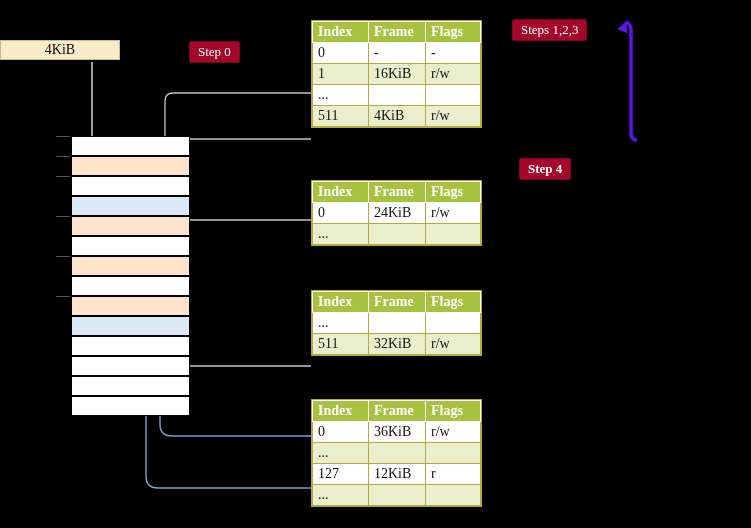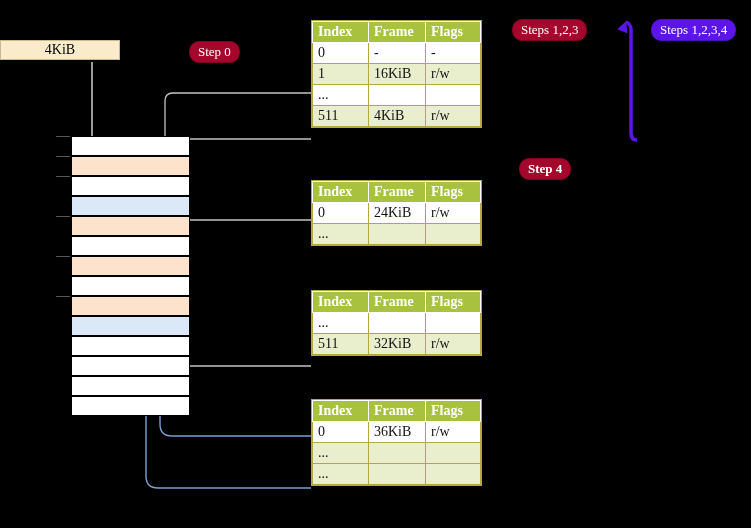--- a/index.html
+++ b/index.html
@@ -10,21 +10,21 @@
   
   svg.wires{position:absolute;left:0;top:0;width:751px;height:528px;overflow:visible;}
 
   
   .sizebox{position:absolute;background:#faeccb;border:1px solid #c9b98e;
            color:#000;font-size:14px;display:flex;align-items:center;
            justify-content:center;box-sizing:border-box;}
 
   
   .badge{position:absolute;color:#fff;font-size:13px;padding:2px 8px;
-         border-radius:10px;white-space:nowrap;box-sizing:border-box;
+         border-radius:2px;white-space:nowrap;box-sizing:border-box;
          line-height:16px;}
   .badge.red{background:#a4062c;border:1px solid #7e0421;}
   .badge.blue{background:#5b15e8;border:1px solid #4a0fc0;}
 
   
   .grid{position:absolute;left:71px;top:136px;width:119px;height:280px;
         box-sizing:border-box;}
   .grow{position:absolute;left:0;width:119px;height:20px;
         border:1px solid #000;box-sizing:border-box;background:#fff;}
   .grow.orange{background:#fde3cb;}
@@ -82,21 +82,20 @@
 
     <path d="M637,140 Q631,140 631,133 L631,30 Q631,24 626,22" stroke="#5b15e8" stroke-width="3.5" fill="none" marker-end="url(#apurple)"></path>
   </svg>
 
   <div class="sizebox" style="left:0px;top:40px;width:120px;height:20px;">4KiB</div>
 
   <div class="badge red" style="left:189px;top:41px;text-align:center;">Step 0</div>
 
   <div class="badge red" style="left:512px;top:19px;">Steps 1,2,3</div>
 
-  <div class="badge blue" style="left:651px;top:19px;">Steps 1,2,3,4</div>
 
   <div class="badge red" style="left:519px;top:158px;font-weight:bold;">Step 4</div>
 
   <div class="grid">
     <div class="grow" style="top:0px;"></div>
     <div class="grow orange" style="top:20px;"></div>
     <div class="grow" style="top:40px;"></div>
     <div class="grow bluefill" style="top:60px;"></div>
     <div class="grow orange" style="top:80px;"></div>
     <div class="grow" style="top:100px;"></div>
@@ -224,20 +223,25 @@
       <tr class="odd">
         <td>0</td>
         <td>36KiB</td>
         <td>r/w</td>
       </tr>
       <tr class="even">
         <td>...</td>
         <td></td>
         <td></td>
       </tr>
+      <tr class="odd">
+        <td>127</td>
+        <td>12KiB</td>
+        <td>r</td>
+      </tr>
       <tr class="even">
         <td>...</td>
         <td></td>
         <td></td>
       </tr>
     </tbody>
       </table>
   </div>
 
 </div>

